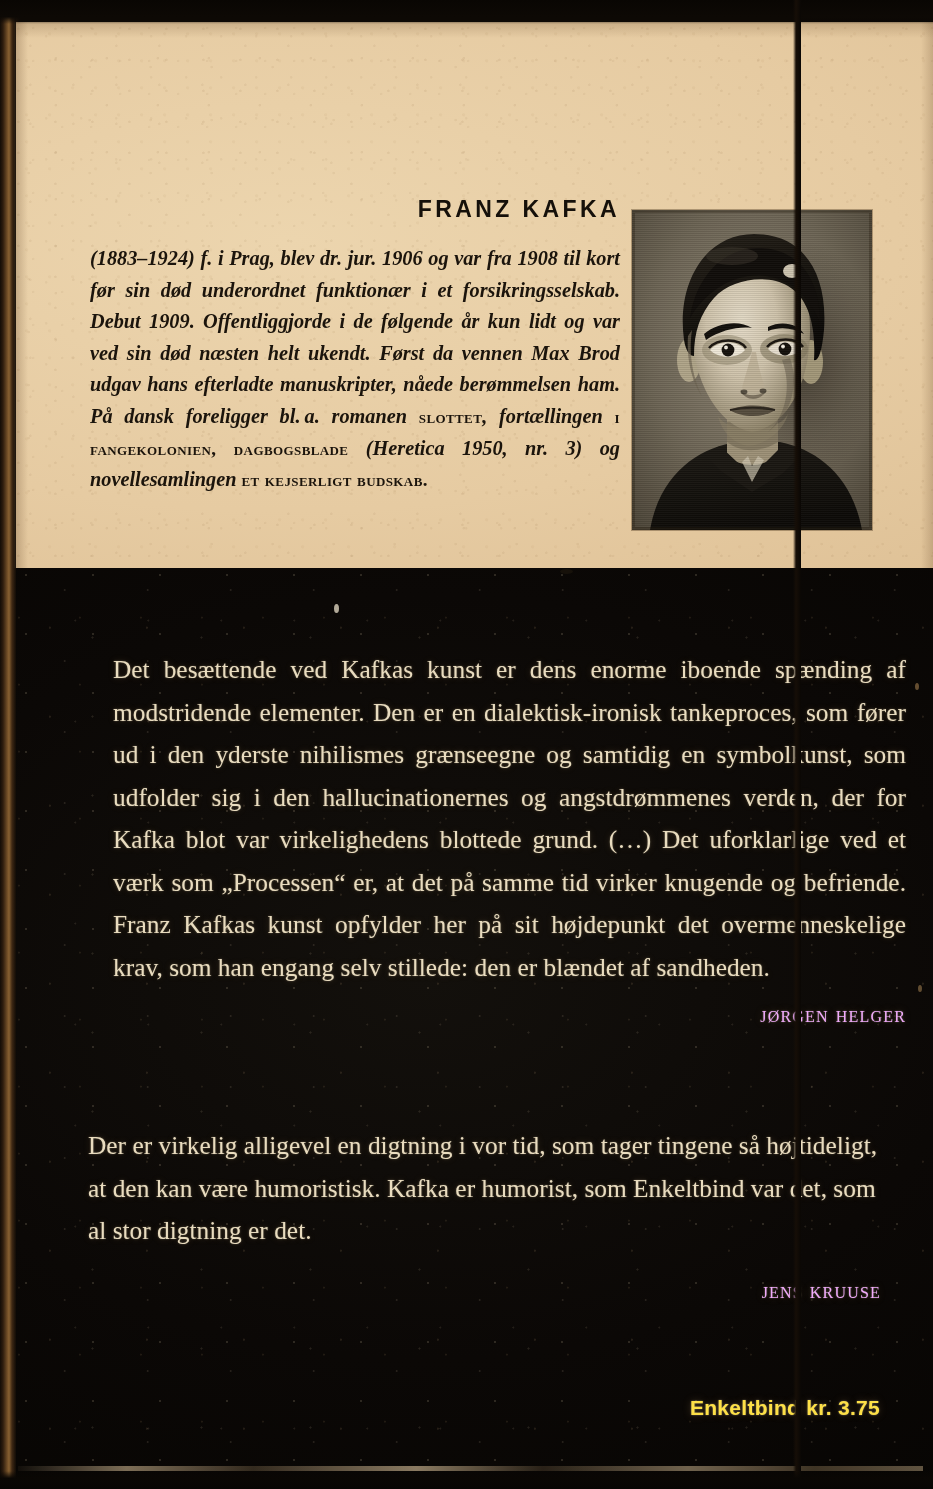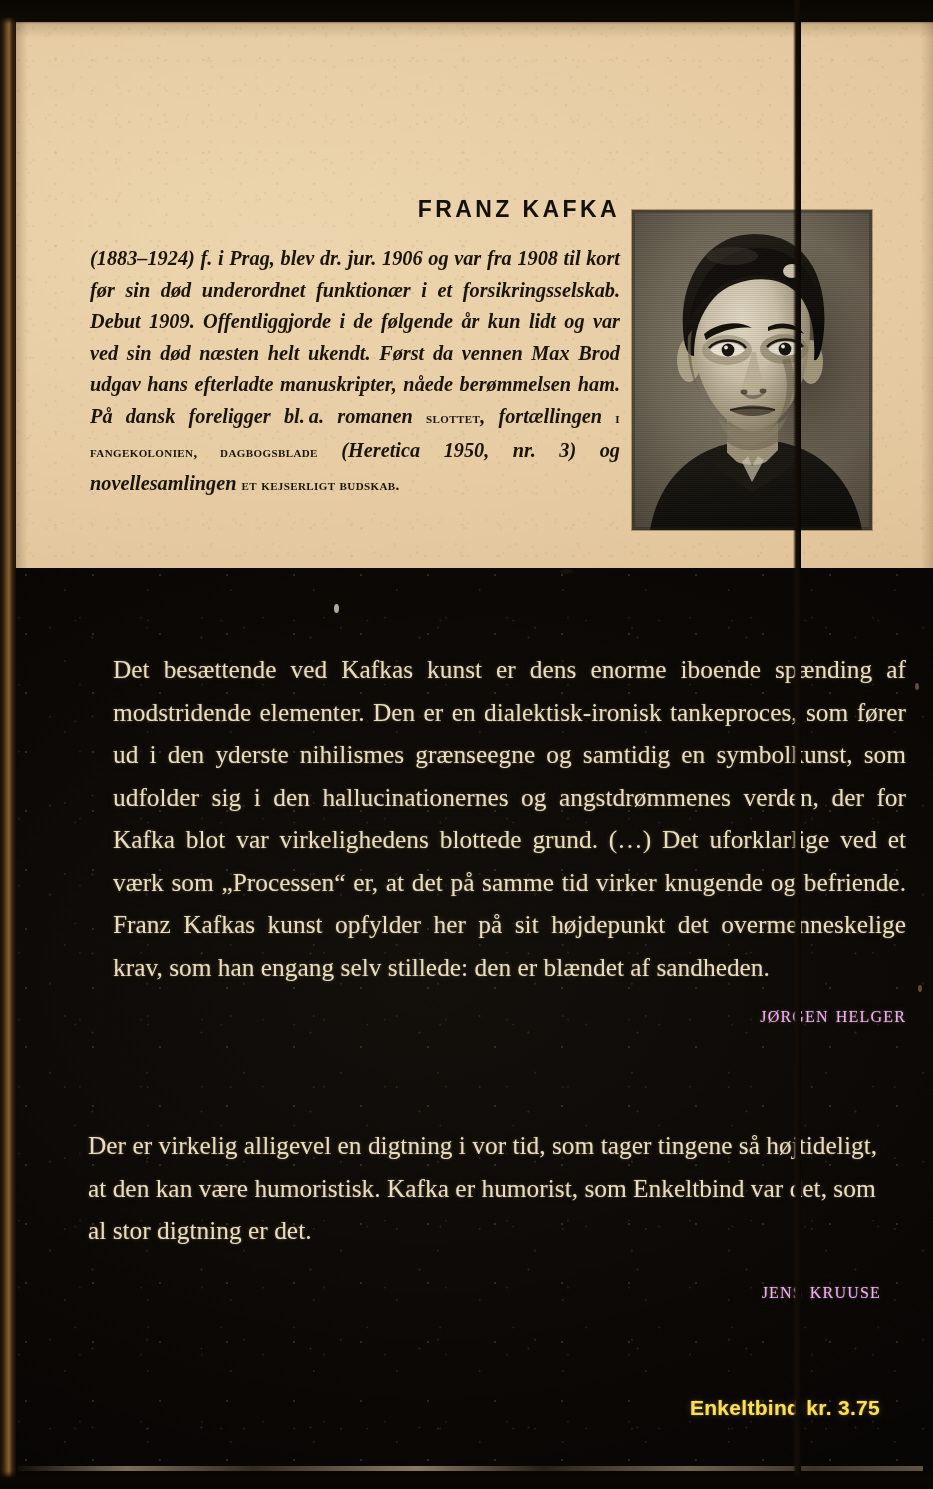--- a/index.html
+++ b/index.html
@@ -150,21 +150,21 @@
     text-align: justify;
     z-index: 4;
   }
   .bio p { font-style: italic; font-weight: 600; }
   .sc {
     font-style: normal;
     font-weight: 600;
     font-variant: small-caps;
     text-transform: lowercase;
     letter-spacing: .4px;
-    font-size: 15px;
+    font-size: 19px;
   }
 
   
   .quote-block { position: absolute; z-index: 4; }
 
   .quote-text {
     color: #e9dcbf;
     font-size: 25.4px;
     line-height: 42.5px;
     text-align: justify;

